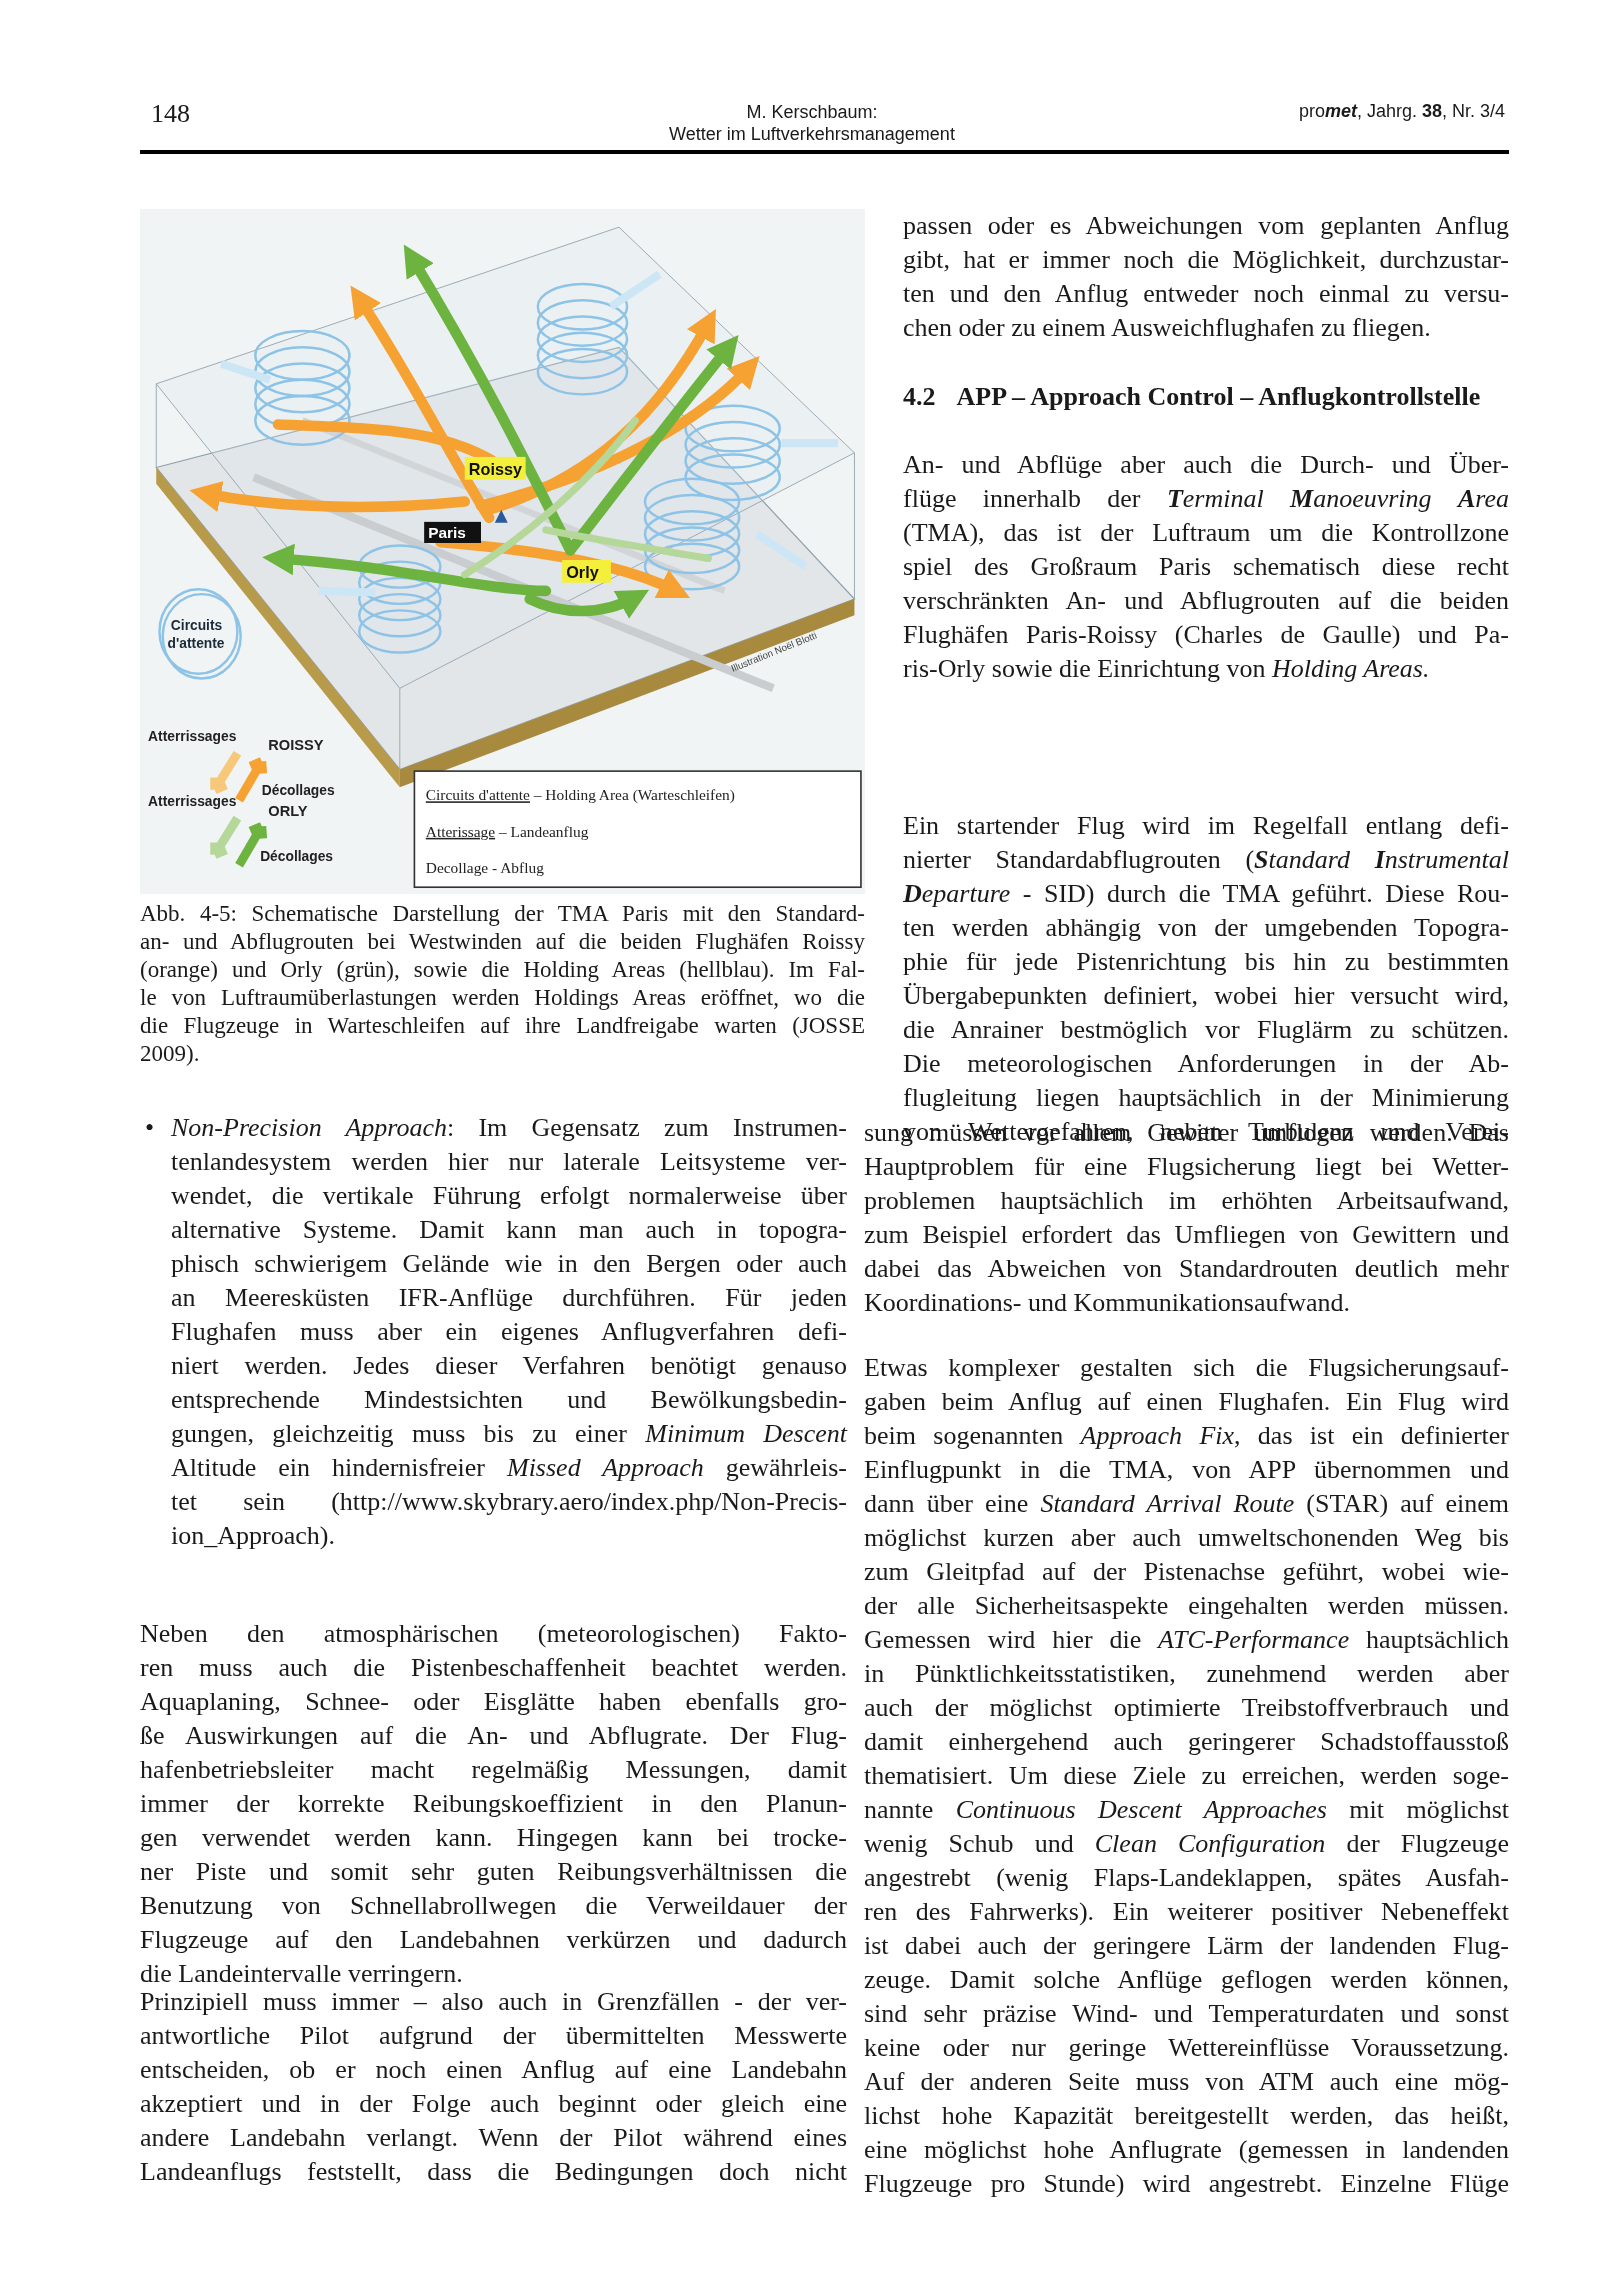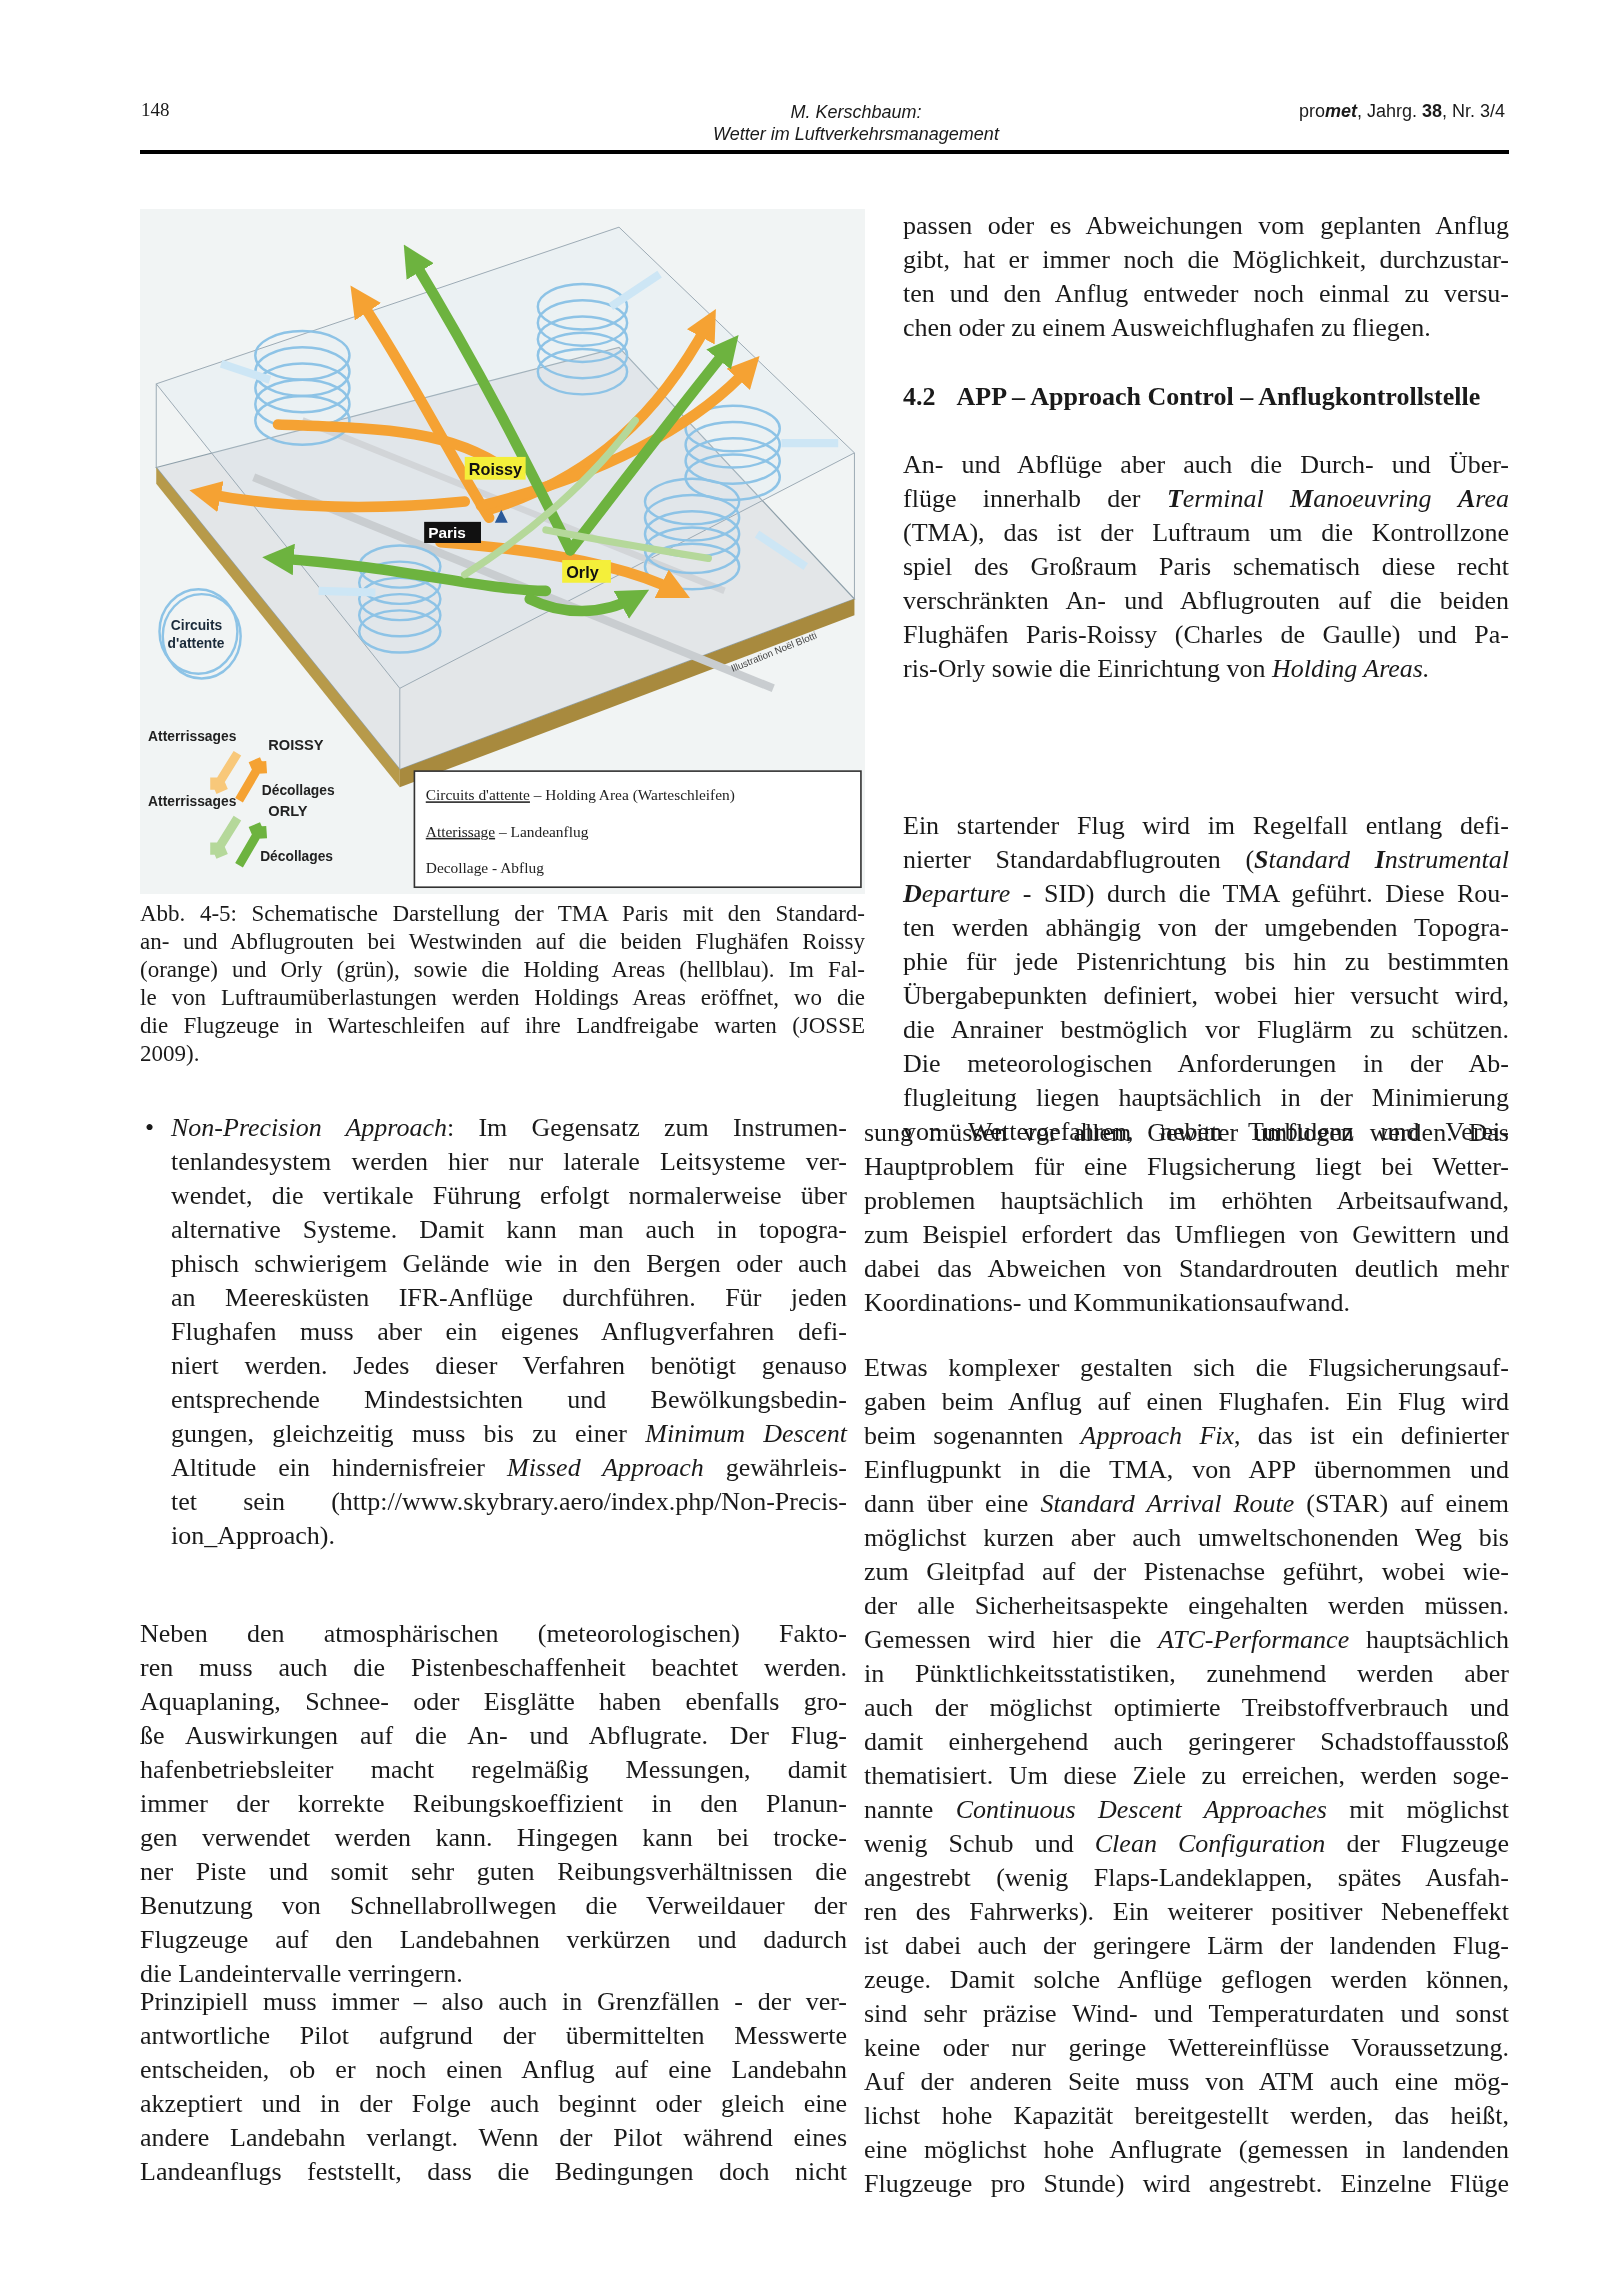--- a/index.html
+++ b/index.html
@@ -1,21 +1,21 @@
 <!DOCTYPE html>
 <html style="font-size:13px"><head>
 <meta charset="utf-8">
 <style>
   html, body { margin:0; padding:0; background:#ffffff; }
   body { width:1624px; height:2295px; position:relative; overflow:hidden;
          font-family:"Liberation Serif", "DejaVu Serif", serif; color:#1a1a1a; }
   .abs { position:absolute; }
   .hdr-sans { font-family:"Liberation Sans", "DejaVu Sans", sans-serif; }
-  #page-number { left:141px; top:99px; font-size:19px; font-family:"Liberation Serif", serif; }
-  #running-title { left:600px; width:512px; top:101px; font-size:18px; text-align:center; line-height:22px;font-style:italic; }
+  #page-number { left:151px; top:99px; font-size:26px; font-family:"Liberation Serif", serif; }
+  #running-title { left:556px; width:512px; top:101px; font-size:18px; text-align:center; line-height:22px; }
   #journal-ref { right:119px; top:101px; font-size:18px; text-align:center; }
   #header-rule { left:140px; top:150px; width:1369px; height:4px; background:#000; }
 
   #figure { left:140px; top:209px; width:725px; height:685px; background:#f1f4f4; overflow:hidden; }
   #figure svg { position:absolute; left:0; top:0; }
 
   .txt { font-size:26px; line-height:34px; text-align:justify; hyphens:manual; }
   .line { display:block; text-align:justify; text-align-last:justify; white-space:nowrap; }
   .line.last { text-align-last:left; }
   .cap { font-size:23px; line-height:28px; }

